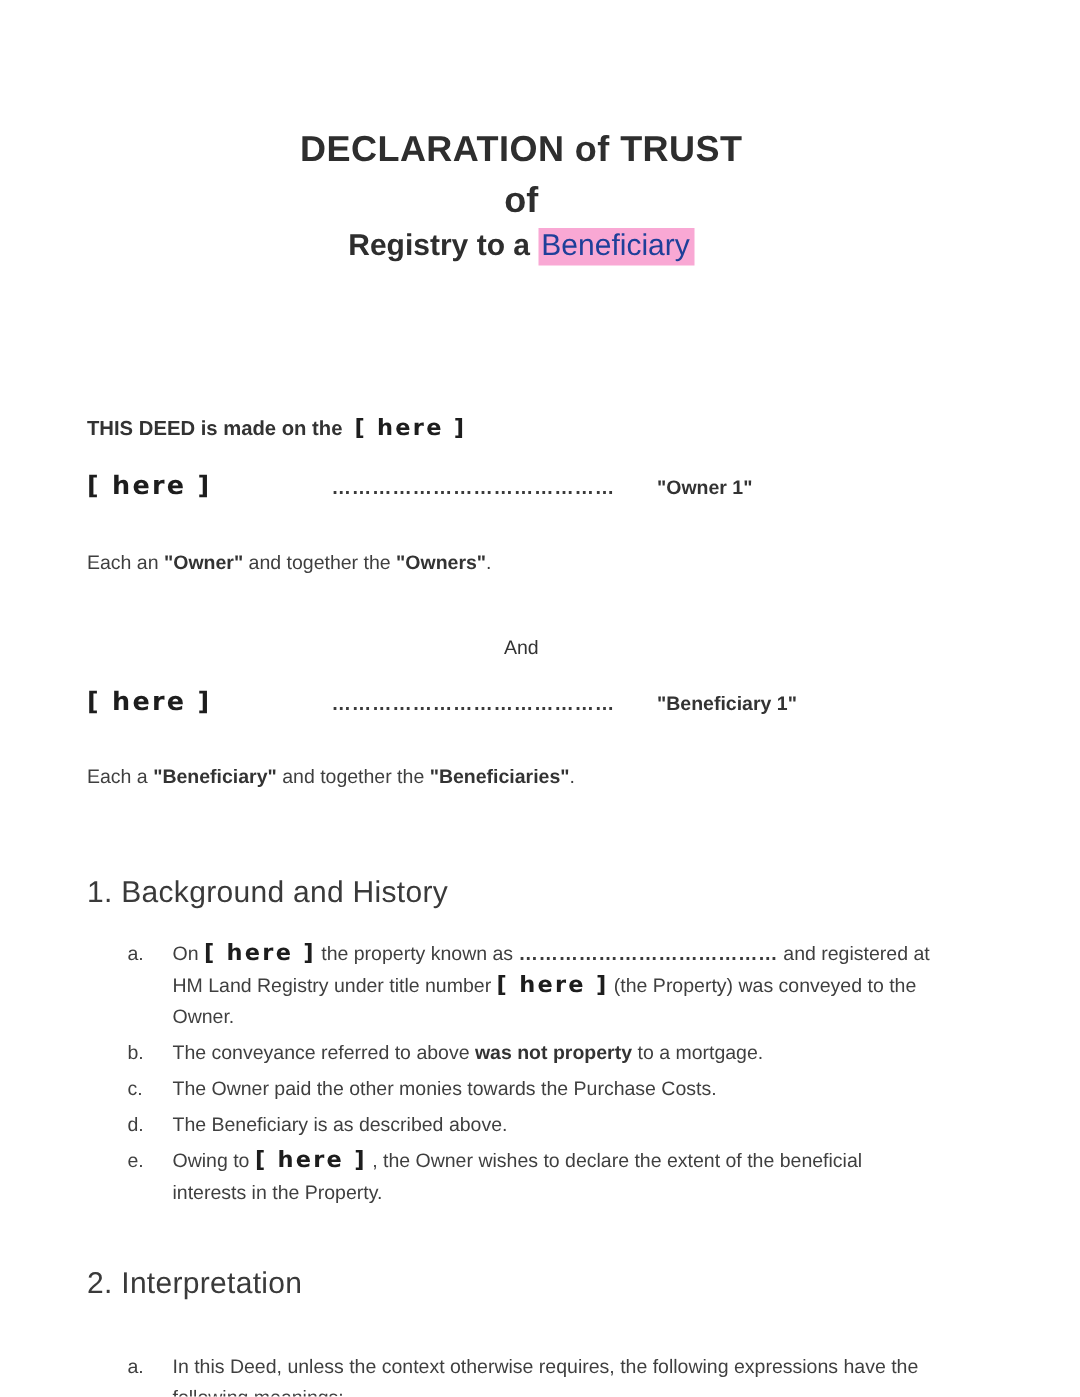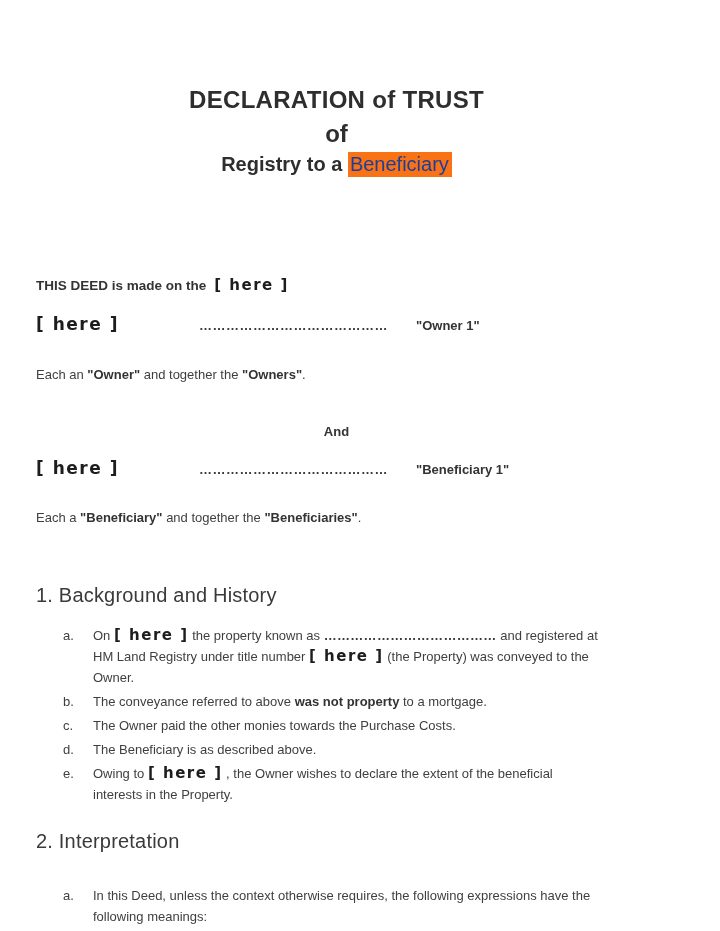--- a/index.html
+++ b/index.html
@@ -2,31 +2,31 @@
 <html><head>
 <meta charset="utf-8">
 <style>
   * { margin:0; padding:0; box-sizing:border-box; }
   html,body { background:#ffffff; }
   body {
     width:720px; height:931px; overflow:hidden;
     font-family:"Liberation Sans", sans-serif;
     color:#3f3f3f;
   }
-  .page { width:720px; height:931px; padding:86px 83px 0 36px; background:#fff; }
+  .page { width:720px; height:931px; padding:86px 83px 0 58px; background:#fff; }
 
   
   .title-block { text-align:center; color:#2e2e2e; font-weight:bold; }
   .title-l1 { font-size:24px; line-height:1.15; letter-spacing:0.3px; }
   .title-l2 { font-size:24px; line-height:1.15; margin-top:6px; }
   .title-l3 { font-size:20px; line-height:1.15; margin-top:6px; }
   .hl {
     font-weight:normal;
     color:#1e3f99;
-    background:#f97316;
+    background:#f9a8d4;
     padding:1px 3px 2px 2px;
   }
 
   
   .ph {
     font-family:"DejaVu Sans", sans-serif;
     font-weight:bold;
     color:#1d1d1d;
     letter-spacing:1.5px;
     white-space:nowrap;
@@ -39,30 +39,30 @@
 
   .party-row { display:flex; align-items:baseline; margin-top:23px; }
   .party-ph-col { width:163px; flex:none; }
   .party-dots-col { width:217px; flex:none; }
   .dots { font-weight:bold; color:#3a3a3a; font-size:13px; letter-spacing:0.5px; word-break:break-all; }
   .party-label { font-size:13px; font-weight:bold; color:#333; }
 
   .each-line { margin-top:32px; font-size:13px; line-height:1.4; }
   .b { font-weight:bold; color:#333; }
 
-  .and-sep { margin-top:40px; text-align:center; font-size:13px; font-weight:bold; color:#333; }
+  .and-sep { margin-top:40px; text-align:center; font-size:13px; font-weight:normal; color:#333; }
   .party-row.second { margin-top:21px; }
   .each-line.second { margin-top:31px; }
 
   .section-heading {
     margin-top:56px;
     font-size:20px; font-weight:normal; color:#3a3a3a;
     letter-spacing:0.2px;
   }
-  .section-heading.second { margin-top:25px; }
+  .section-heading.second { margin-top:40px; }
 
   .list { margin-top:18px; margin-left:27px; }
   .list.second { margin-top:32px; }
   .li { display:flex; font-size:13px; line-height:1.62; margin-top:3px; }
   .li .marker { width:18px; flex:none; }
   .li .text { flex:1; max-width:507px;margin-left:12px; }
   .li .dots { letter-spacing:0.3px; }
 </style>
 </head>
 <body>

